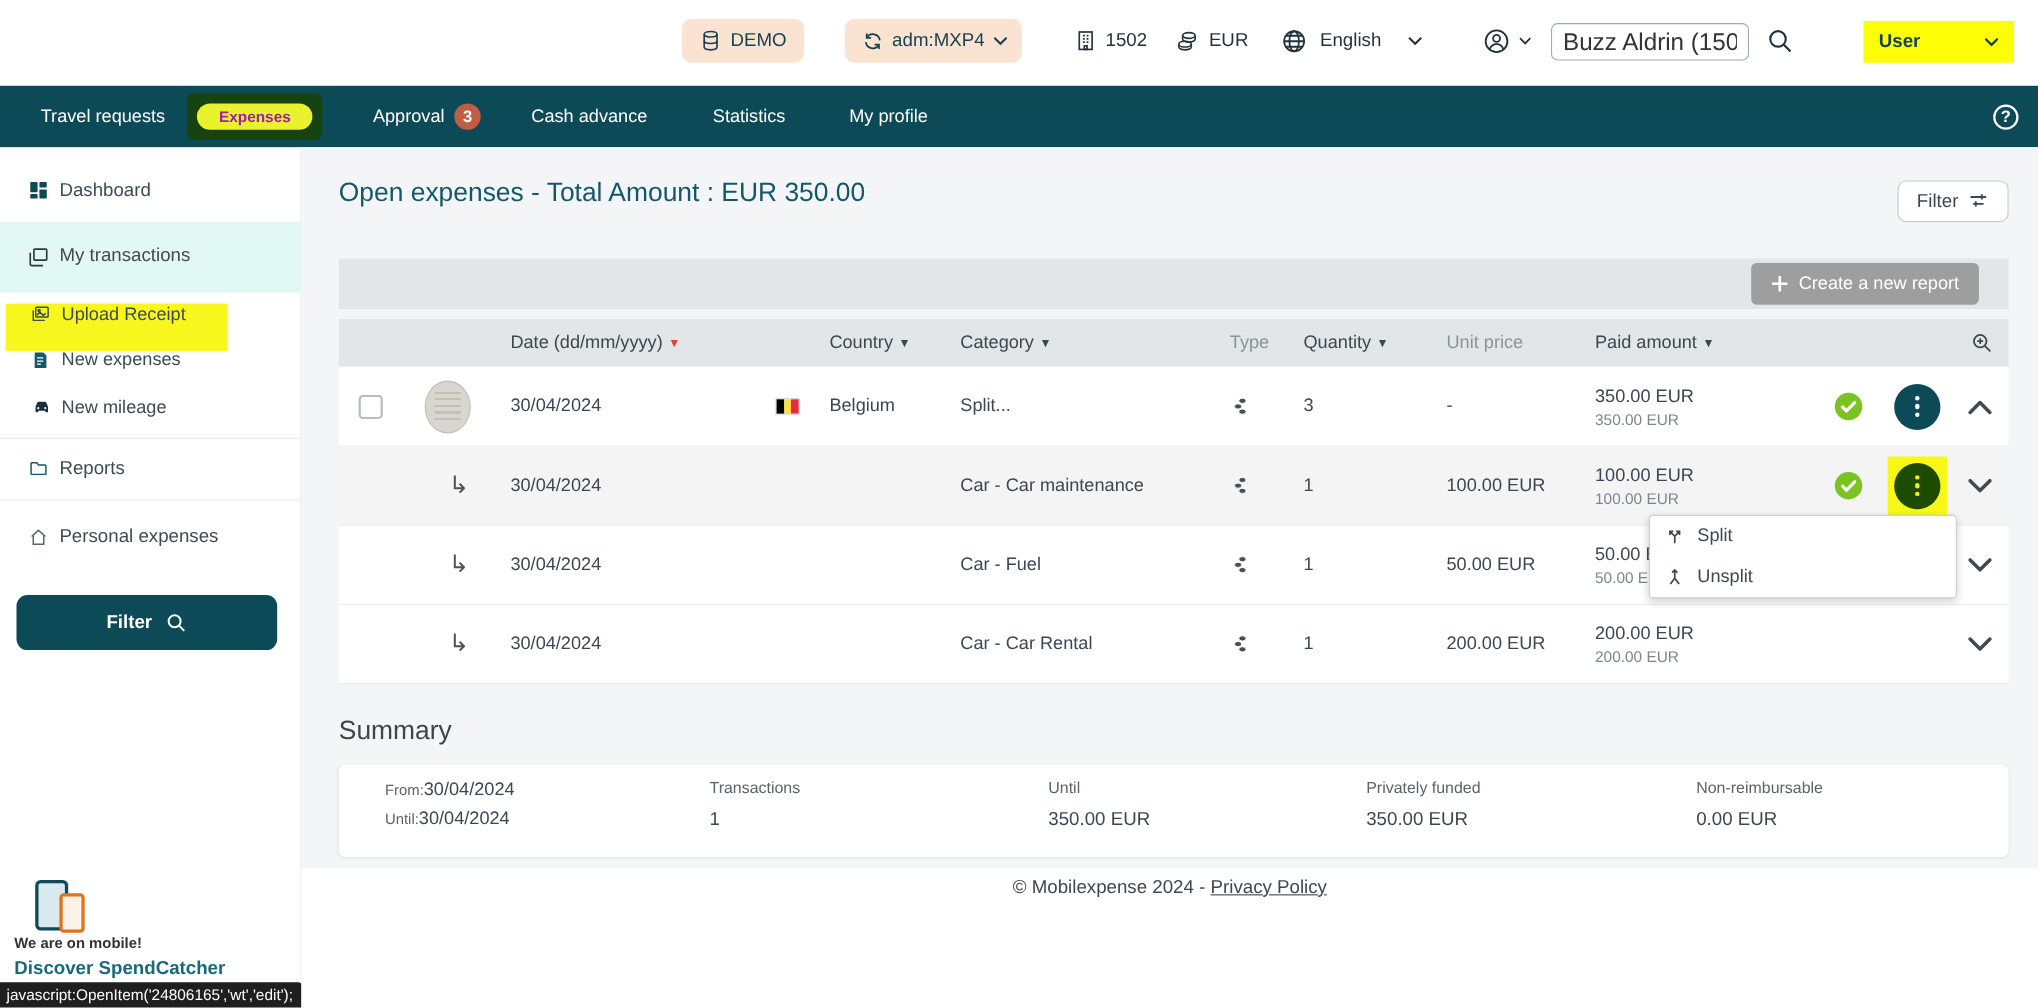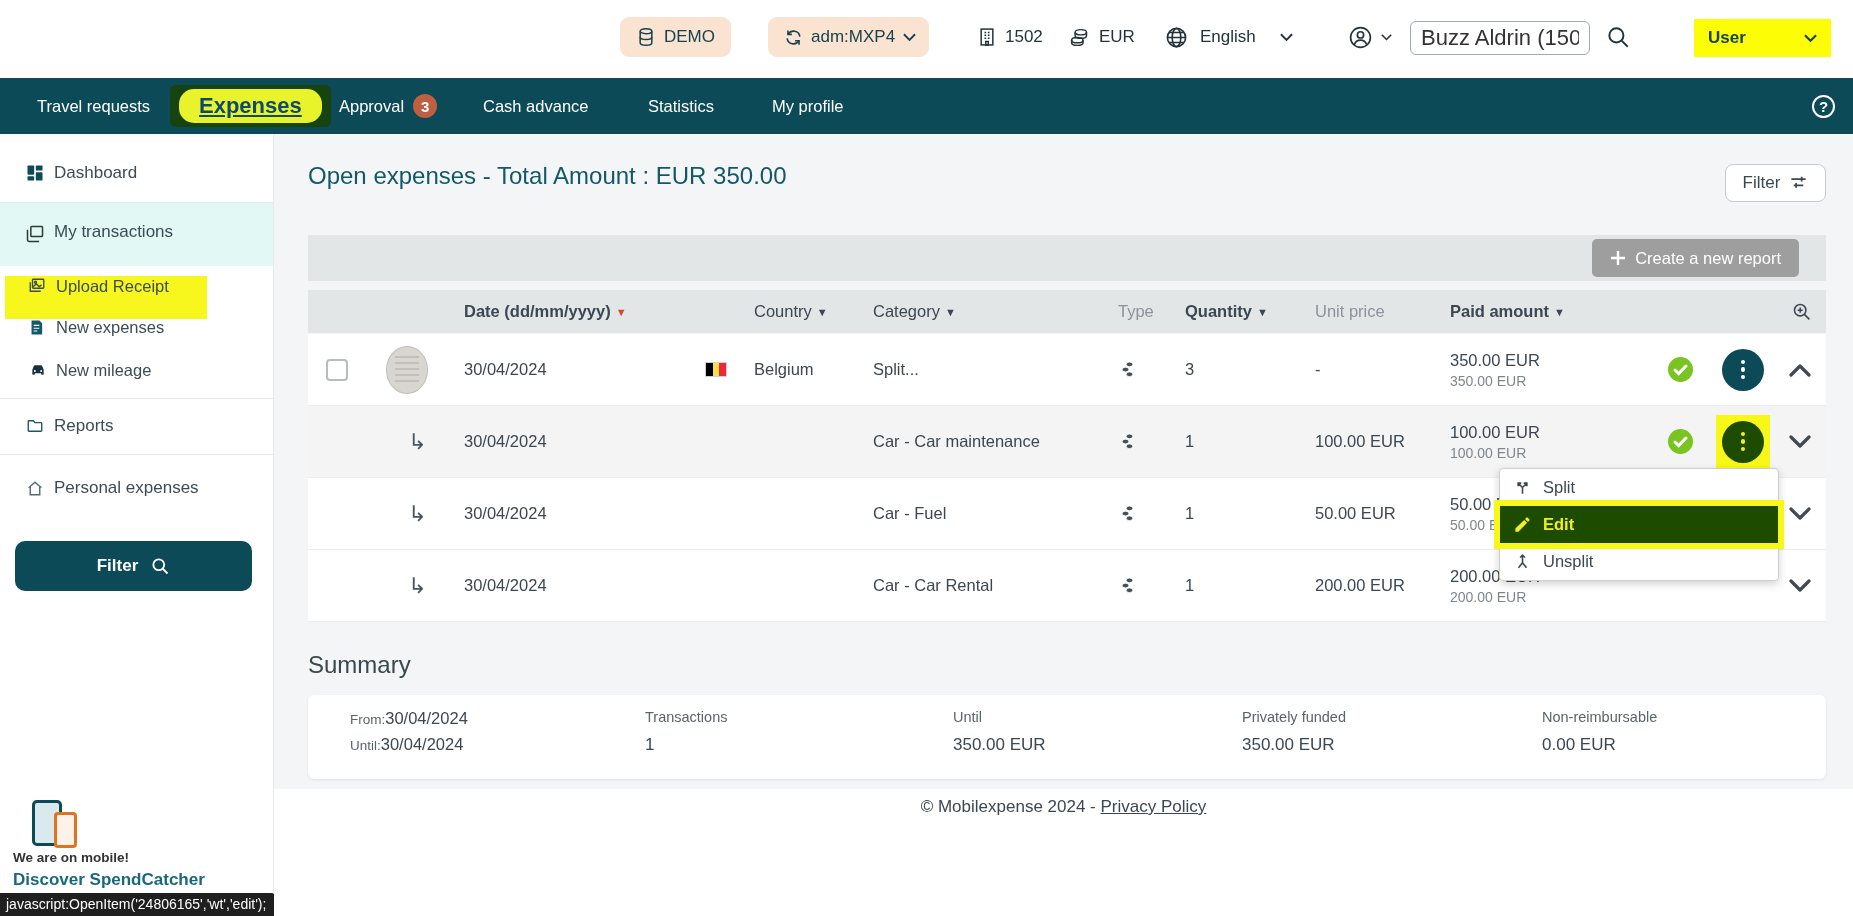--- a/index.html
+++ b/index.html
@@ -20,22 +20,22 @@
   .role-btn { position:absolute; left:1694px; top:19px; width:137px; height:38px; background:#fdfd05;
     display:flex; align-items:center; justify-content:space-between; padding:0 14px;
     color:#17424f; font-size:17px; font-weight:600; cursor:pointer; }
 
   
   .navbar { position:absolute; left:0; top:78px; width:1853px; height:56px; background:#0c4a57; }
   .nav-item { position:absolute; top:0; height:56px; display:flex; align-items:center;
     color:#fff; font-size:16.5px; font-weight:500; cursor:pointer; }
   .nav-pill-box { position:absolute; left:170px; top:7px; height:42px; background:#16430f;
     border-radius:6px; padding:5px 9px; display:flex; align-items:center; cursor:pointer; }
-  .nav-pill { background:#e9f32b; border-radius:15px; padding:4px 20px; color:#0c4a6e;
-    font-size:22px; font-weight:600;text-decoration:underline; }
+  .nav-pill { background:#e9f32b; border-radius:15px; padding:4px 20px; color:#a21caf;
+    font-size:14px; font-weight:600; }
   .nav-badge { margin-left:9px; width:24px; height:24px; border-radius:50%; background:#bf5f41;
     color:#fff; font-size:15px; display:flex; align-items:center; justify-content:center; font-weight:600; }
   .help-circ { position:absolute; right:18px; top:17px; width:23px; height:23px; border:2px solid #fff;
     border-radius:50%; color:#fff; font-size:15px; font-weight:700; display:flex; align-items:center;
     justify-content:center; cursor:pointer; }
 
   
   .sidebar { position:absolute; left:0; top:134px; width:274px; bottom:0; background:#fff;
     border-right:1px solid #e8eaea; }
   .sb-row { position:absolute; left:0; width:100%; display:flex; align-items:center; cursor:pointer; }
@@ -72,21 +72,21 @@
   .bar1 { position:absolute; left:34px; right:27px; top:101px; height:46px; background:#e3e6e7; }
   .create-btn { position:absolute; right:27px; top:4px; height:38px; padding:0 18px; background:#9e9e9e;
     border-radius:5px; color:#fff; font-size:16.5px; display:flex; align-items:center; gap:9px; cursor:pointer; }
 
   .tgrid { display:grid;
     grid-template-columns:60px 88px 237px 55px 115px 255px 55px 130px 135px 210px 65px 60px 1fr;
     align-items:center; }
   .thead { position:absolute; left:34px; right:27px; top:156px; height:43px; background:#e3e6e7;
     font-size:16.5px; color:#3b4753; }
   .th { display:flex; align-items:center; gap:5px; }
-  .th.bold { font-weight:700; }
+  .th.bold { font-weight:400; }
   .th.light { color:#8a939c; }
   .sort { font-size:11px; color:#3b4753; line-height:1; margin-top:2px; }
   .sort.red { color:#e0452c; }
   .pad8{ padding-left:8px;} .pad6{padding-left:6px;} .pad10{padding-left:10px;} .pad12{padding-left:12px;}
 
   .tbody { position:absolute; left:34px; right:27px; top:200px; }
   .trow { height:72px; background:#fff; border-bottom:1px solid #ebecec; }
   .trow.shade { background:#f4f4f4; }
   .cell { display:flex; align-items:center; }
   .date-txt, .cat-txt, .qty-txt, .unit-txt { font-size:16.5px; color:#3b4753; }
@@ -581,26 +581,20 @@
       </div>
     </div>
 
     <div class="ctx">
       <div class="ctx-item">
         <svg width="19" height="19" viewBox="0 0 24 24" fill="none" stroke="#3b4753" stroke-width="2">
             <path d="M12 20v-8M12 12L6.5 6.5M6.5 10.5v-4h4M12 12l5.5-5.5M17.5 10.5v-4h-4"></path>
           </svg>
         <span>Split</span>
       </div>
-      <div class="ctx-item active">
-        <svg width="19" height="19" viewBox="0 0 24 24" fill="#f3ee20">
-            <path d="M3 17.2V21h3.8L17.8 9.9l-3.7-3.7L3 17.2zM20.7 7c.4-.4.4-1 0-1.4l-2.3-2.3c-.4-.4-1-.4-1.4 0l-1.8 1.8 3.7 3.7L20.7 7z"></path>
-          </svg>
-        <span>Edit</span>
-      </div>
       <div class="ctx-item">
         <svg width="19" height="19" viewBox="0 0 24 24" fill="none" stroke="#3b4753" stroke-width="2">
             <path d="M7 20l5-6.5M17 20l-5-6.5M12 13.5V4M9 7l3-3 3 3"></path>
           </svg>
         <span>Unsplit</span>
       </div>
     </div>
 
     <div class="summary-h">Summary</div>
     <div class="summary-card">

